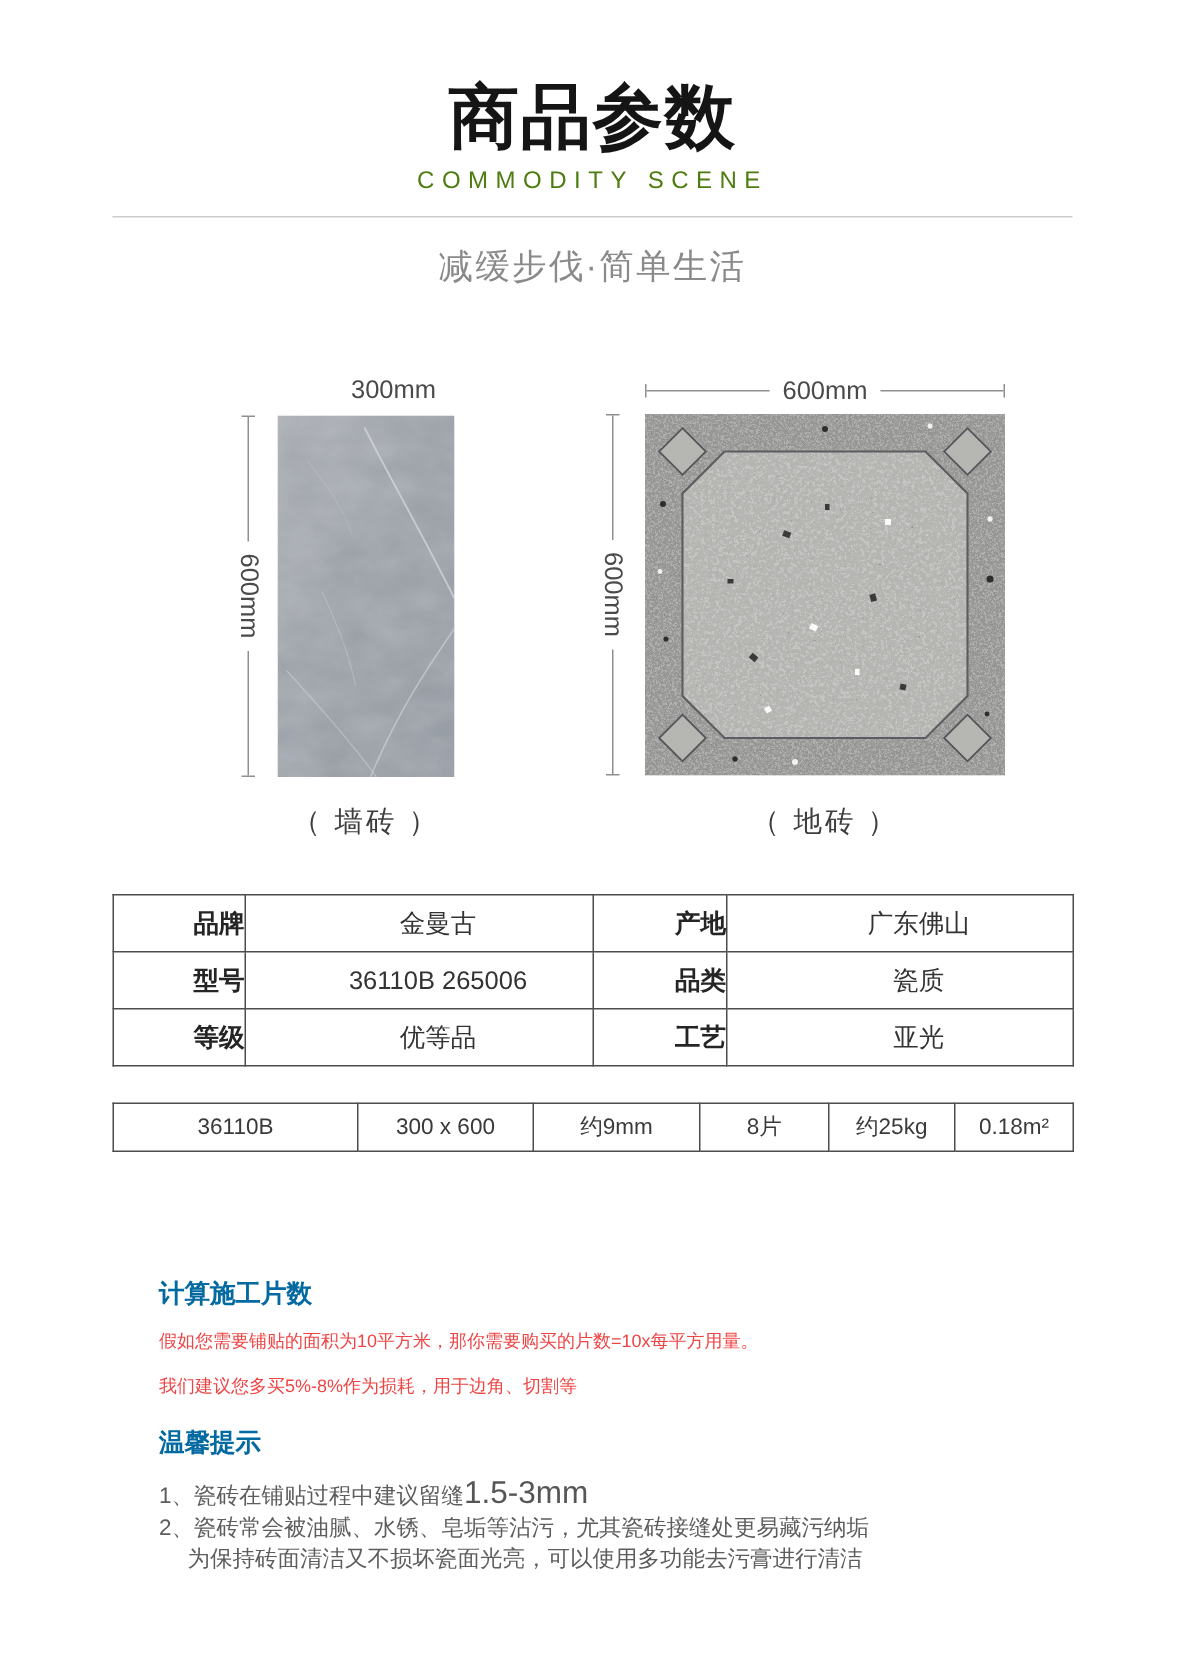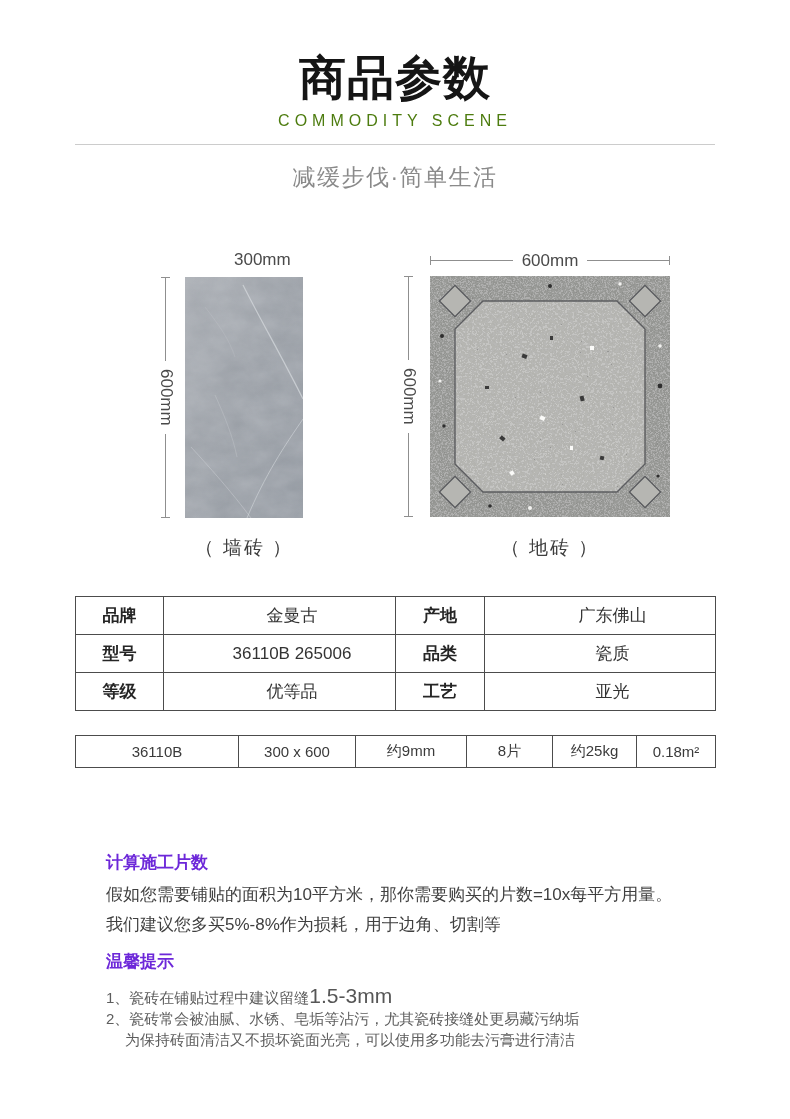--- a/index.html
+++ b/index.html
@@ -39,34 +39,34 @@
     writing-mode: vertical-rl; text-orientation: mixed;
     padding: 8px 0; font-size: 17px; color: #4a4a4a;
   }
   .tile { display: block; }
   .caption { text-align: center; font-size: 19px; color: #3e3e3e; letter-spacing: 2px; }
 
   
   table { border-collapse: collapse; table-layout: fixed; }
   .info-table { left: 75px; top: 596px; width: 640px; }
   .info-table th, .info-table td { border: 1px solid #4c4c4c; height: 38px; }
-  .info-table th { font-size: 17px; font-weight: 700; color: #252525; text-align: center; }
+  .info-table th { font-size: 17px; font-weight: 700; color: #252525; text-align: right; }
   .info-table td { font-size: 17px; color: #333333; text-align: center; padding-left: 25px; font-weight: 400; }
 
   
   .spec-table { left: 75px; top: 735px; width: 640px; }
   .spec-table th, .spec-table td { border: 1px solid #4c4c4c; text-align: center; }
   .spec-table th { height: 40px; font-size: 15px; font-weight: 700; color: #252525; }
   .spec-table th .unit { font-weight: 400; font-size: 13px; color: #2e2e2e; }
   .spec-table td { height: 32px; font-size: 15px; color: #3a3a3a; font-weight: 400; }
 
   
-  .txt h3 { font-size: 17px; font-weight: 700; color: #6d28d9; line-height: 20px; }
+  .txt h3 { font-size: 17px; font-weight: 700; color: #0369a1; line-height: 20px; }
   .calc { left: 106px; top: 853px; width: 620px; }
-  .calc p { margin-top: 5px; font-size: 17px; line-height: 25px; color: #404040; }
+  .calc p { margin-top: 5px; font-size: 12px; line-height: 25px; color: #ef4444; }
   .calc p:first-of-type { margin-top: 9px; }
   .tips { left: 106px; top: 952px; width: 620px; }
   .tips .tiplist { margin-top: 13px; }
   .tips p { font-size: 15px; line-height: 19px; color: #5d5d5d; margin-bottom: 2px; }
   .tips p .big { font-size: 21px; line-height: 21px; color: #565656; }
   .tips p.indent { padding-left: 19px; }
 </style>
 </head>
 <body>
 

